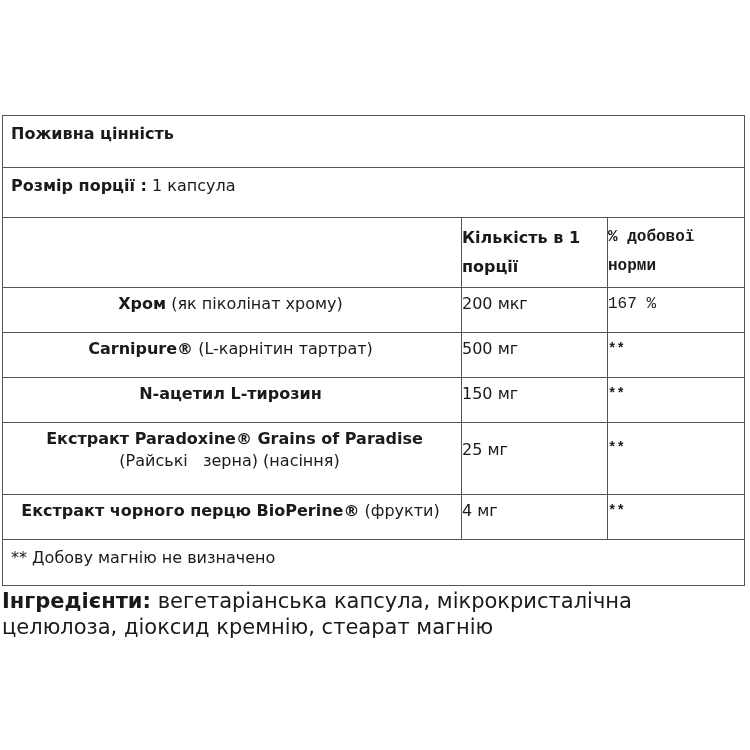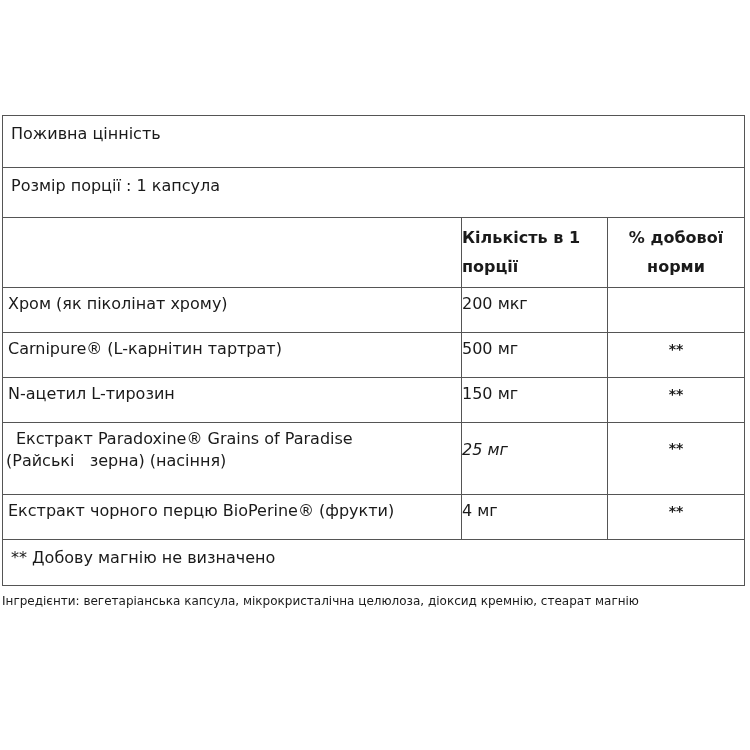--- a/index.html
+++ b/index.html
@@ -14,33 +14,33 @@
     }
     .full-row {
       border-bottom: 1.5px solid #555; box-sizing: border-box;
       padding: 7px 8px 0 8px; font-size: 16px; line-height: 22px;
     }
     .row-title { height: 52px; }
     .row-serving { height: 50px; }
     .row-footnote { height: 45px; border-bottom: none; }
     .grid-row { display: flex; border-bottom: 1.5px solid #555; box-sizing: border-box; }
     .cell { box-sizing: border-box; font-size: 16px; line-height: 22px; }
-    .c1 { width: 459px; padding: 5px 8px 0 5px; border-right: 1.5px solid #555; }
+    .c1 { width: 459px; padding: 5px 8px 0 5px; border-right: 1.5px solid #555; text-align: center; }
     .c2 { width: 146px; text-align: left; padding-top: 5px; border-right: 1.5px solid #555; }
-    .c3 { flex: 1; text-align: center; padding-top: 5px; }
+    .c3 { flex: 1; padding-top: 5px; font-family: Liberation Mono, monospace; }
     .hdr .c2, .hdr .c3 { font-weight: bold; padding-top: 5px; line-height: 29px; }
     .h-hdr { height: 70px; }
     .h-std { height: 45px; }
     .h-tall { height: 72px; }
-    .h-tall .c2 { padding-top: 16px; font-style: italic; }
-    .b { font-weight: normal; }
+    .h-tall .c2 { padding-top: 16px; }
+    .b { font-weight: bold; }
     .stars { font-weight: bold; font-size: 14px; }
     .ingredients {
       position: absolute; left: 2px; top: 588px; width: 740px;
-      font-size: 12px; line-height: 26px; color: #1a1a1a;
+      font-size: 21px; line-height: 26px; color: #1a1a1a;
     }
   </style>
 </head>
 <body>
 
 <div class="panel">
   <div class="full-row row-title b">Поживна цінність</div>
   <div class="full-row row-serving">
     <span class="b">Розмір порції :</span>
     <span>1 капсула</span>
@@ -50,20 +50,21 @@
     <div class="cell c1"></div>
     <div class="cell c2">Кількість в 1 порції</div>
     <div class="cell c3">% добової норми</div>
   </div>
 
   <div class="grid-row h-std">
     <div class="cell c1">
       <span class="b">Хром</span><span> (як піколінат хрому)</span>
     </div>
     <div class="cell c2">200 мкг</div>
+    <div class="cell c3">167 %</div>
   </div>
 
   <div class="grid-row h-std">
     <div class="cell c1">
       <span class="b">Carnipure®</span><span> (L-карнітин тартрат)</span>
     </div>
     <div class="cell c2">500 мг</div>
     <div class="cell c3 stars">**</div>
   </div>
 

